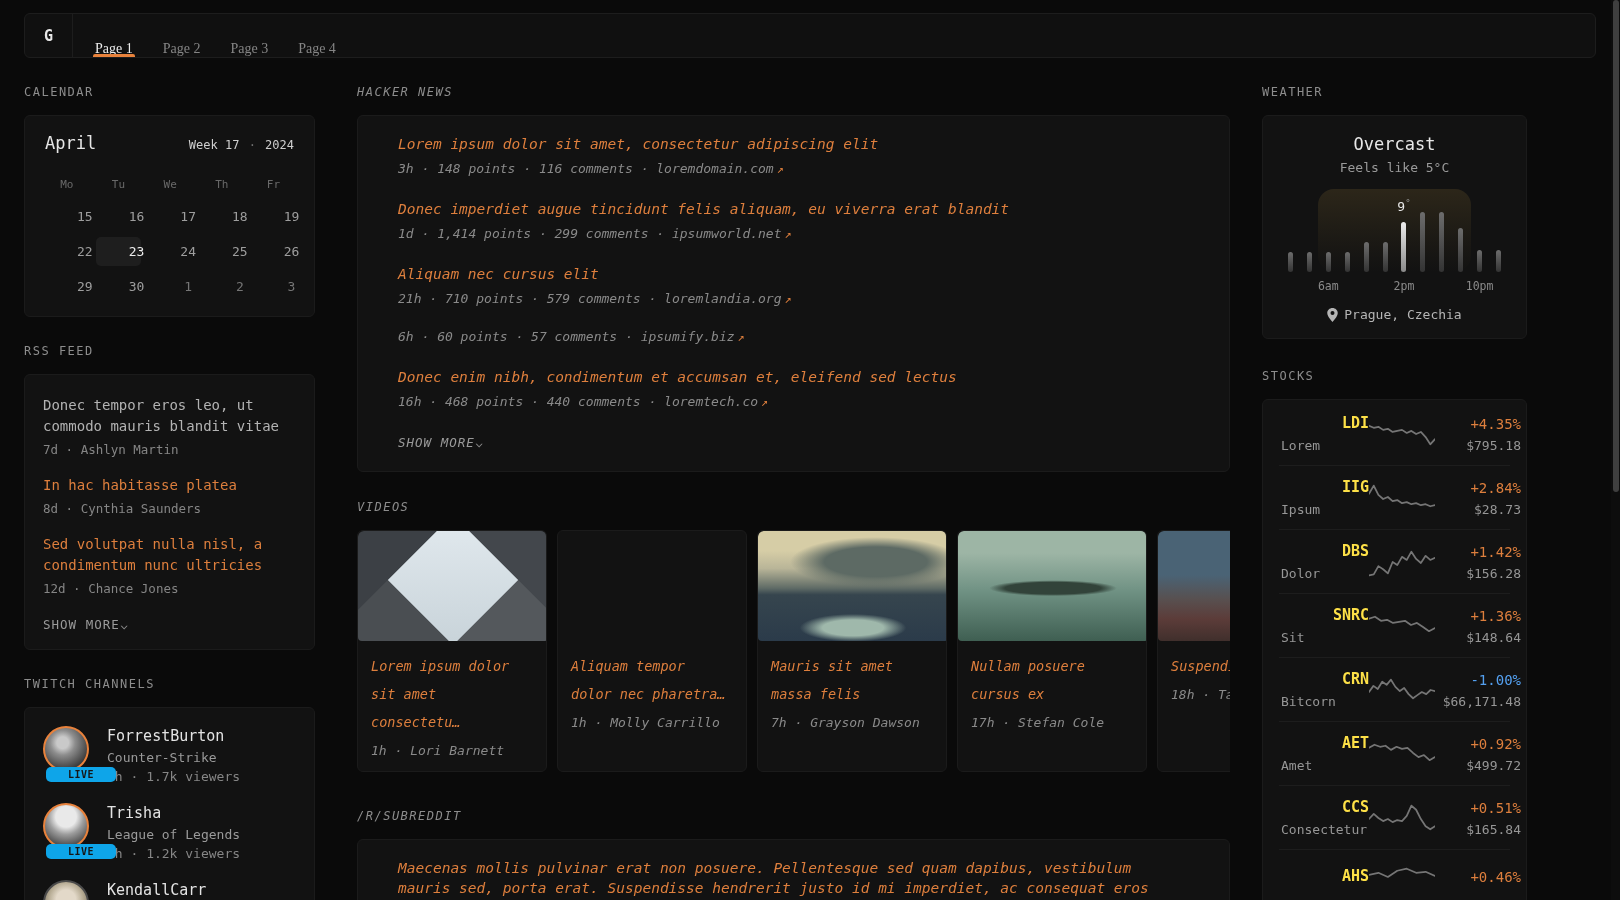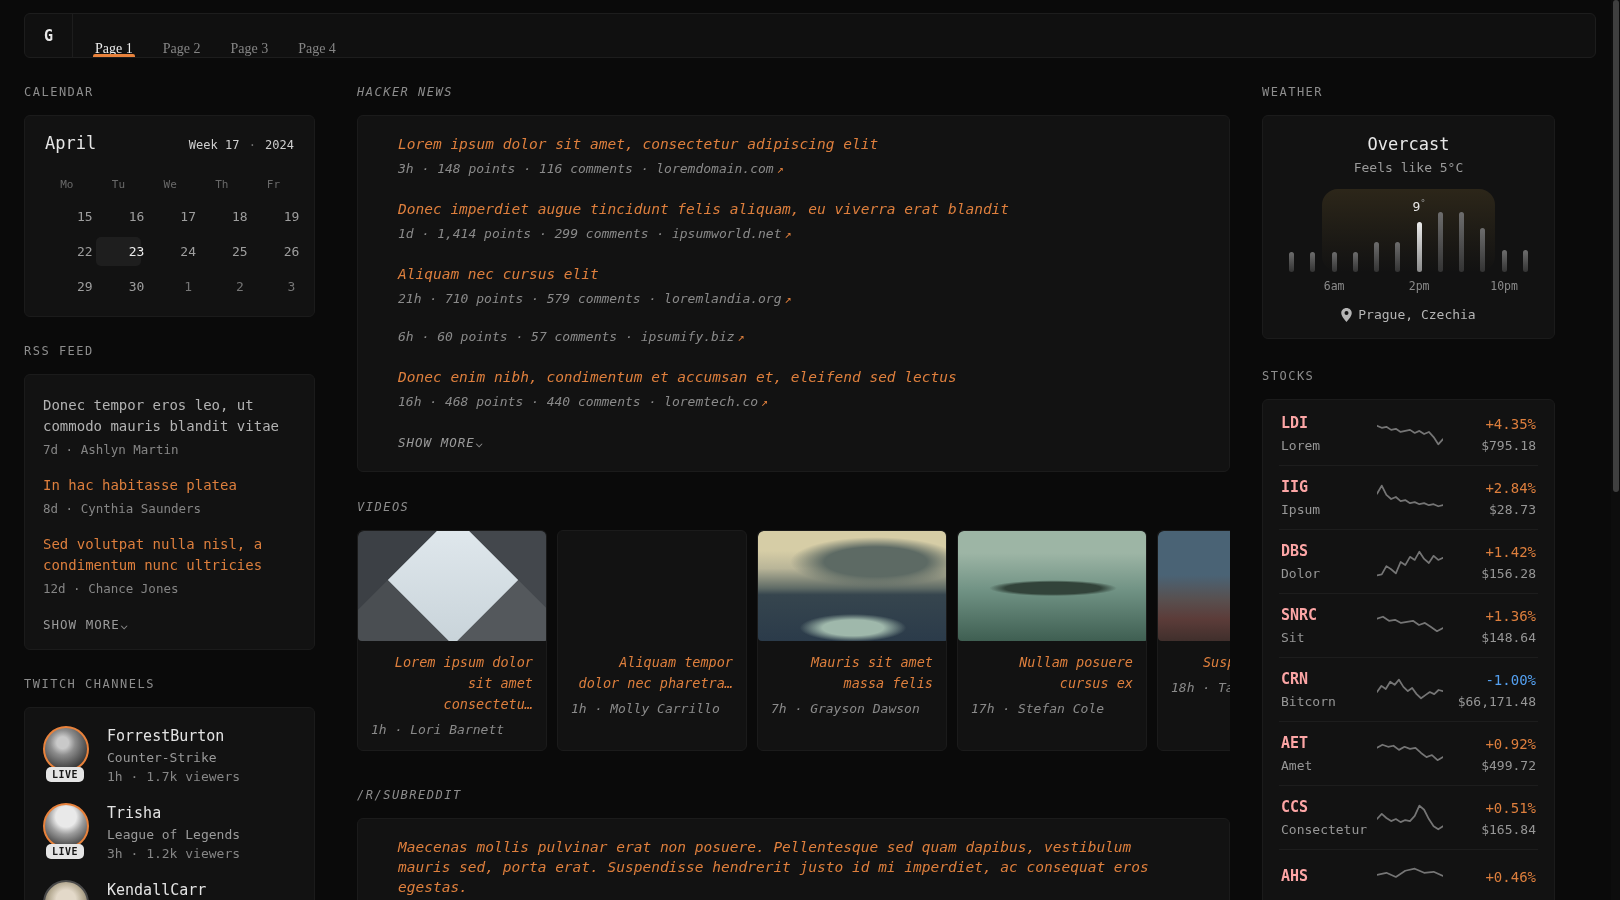--- a/index.html
+++ b/index.html
@@ -15,21 +15,21 @@
   .tabs { display:flex; align-items:flex-end; padding-left:22px; gap:30px;font-family:Liberation Serif, serif; }
   .tab { position:relative; display:flex; align-items:center; font-size:14px; color:#858585; cursor:pointer; }
   .tab.active { color:#ececec; }
   .tab.active::after { content:""; position:absolute; left:-2px; right:-2px; bottom:0; height:3px;
     background:#e8823c; border-radius:2px 2px 0 0; }
 
   
   .col { position:absolute; top:85px; }
   .col-left   { left:24px;   width:291px; height:815px; overflow:hidden; }
   .col-mid    { left:357px;  width:873px; height:815px; overflow:hidden;font-style:italic; }
-  .col-right  { left:1262px; width:293px; height:815px; overflow:hidden; }
+  .col-right  { left:1262px; width:265px; height:815px; overflow:hidden; }
 
   .section-title { font-size:12px; letter-spacing:1.5px; color:#8d8d8d; margin-bottom:16px; }
   .card { background:#121212; border:1px solid #1b1b1b; border-radius:6px; }
   .gap { height:27px; }
 
   
   .cal-card { padding:17px 16px 14px; }
   .cal-head { display:flex; justify-content:space-between; align-items:baseline; padding:0 4px; }
   .cal-month { font-size:17px; color:#e6e6e6; }
   .cal-week { font-size:12px; color:#cfcfcf; }
@@ -55,22 +55,22 @@
 
   
   .twitch-card { padding:18px 18px; }
   .tw-row { display:flex; gap:16px; margin-bottom:19px; cursor:pointer; }
   .tw-avatar-wrap { position:relative; width:48px; height:54px; flex:none; }
   .tw-avatar { width:46px; height:46px; border-radius:50%; border:2px solid #e8823c; }
   .tw-avatar.offline { border-color:#4a4a4a; }
   .av-1 { background:radial-gradient(circle at 42% 35%, #c9c9c9 0 16%, #8d8d8d 34%, #3a3a3a 75%); }
   .av-2 { background:radial-gradient(circle at 50% 28%, #e9e9e9 0 28%, #9d9d9d 48%, #454545 82%); }
   .av-3 { background:radial-gradient(circle at 50% 42%, #e3d9c9 0 30%, #b3a890 55%, #6b655c 85%); }
-  .live-badge { position:absolute; left:3px; bottom:-2px; background:#e5e5e5; color:#161616;
-    font-size:10px; font-weight:bold; letter-spacing:.5px; padding:2px 6px; border-radius:5px; }
+  .live-badge { position:absolute; left:3px; bottom:-2px; background:#0ea5e9; color:#161616;
+    font-size:10px; font-weight:bold; letter-spacing:.5px; padding:2px 22px; border-radius:5px; }
   .tw-name { font-size:15px; color:#e3e3e3; line-height:20px; }
   .tw-game { font-size:13px; color:#9a9a9a; margin-top:4px; }
   .tw-meta { font-size:13px; color:#868686; margin-top:4px; }
 
   
   .hn-card { padding:18px 40px 20px; }
   .hn-item { margin-bottom:23px; }
   .hn-title { display:block; font-size:14.5px; line-height:20px; color:#de7f3d; text-decoration:none; cursor:pointer; }
   .hn-meta { margin-top:7px; font-size:13px; color:#8a8a8a; }
   .hn-domain { color:#8a8a8a; text-decoration:none; cursor:pointer; }
@@ -96,22 +96,22 @@
       radial-gradient(ellipse 40% 18% at 50% 88%, #9fb8ab 0 40%, transparent 70%),
       radial-gradient(ellipse 60% 30% at 62% 28%, #5d6a64 0 45%, transparent 75%),
       linear-gradient(180deg, #d6cda6 0 18%, #b9b598 34%, #5f6b66 52%, #36454e 58%, #2b3b4a 100%); }
   .thumb-4 { background:
       radial-gradient(ellipse 42% 9% at 50% 52%, #32433a 0 60%, transparent 80%),
       linear-gradient(180deg, #9db5a5 0 20%, #6f9183 55%, #3f5f52 100%); }
   .thumb-5 { background:
       radial-gradient(ellipse 16% 34% at 52% 58%, #1d2226 0 55%, transparent 80%),
       linear-gradient(180deg, #4a6375 0 40%, #585050 62%, #5c3c39 80%, #402f2c 100%); }
   .video-body { padding:11px 13px 13px; }
-  .video-title { display:block; font-size:13.5px; line-height:21px; color:#de7f3d; text-decoration:none;
-    white-space:normal;text-align:right; }
+  .video-title { display:block; font-size:13.5px; line-height:28px; color:#de7f3d; text-decoration:none;
+    white-space:normal; }
   .video-meta { margin-top:7px; font-size:13px; color:#8a8a8a; white-space:nowrap; }
 
   
   .wx-card { padding:18px 18px 16px; text-align:center; }
   .wx-cond { font-size:17px; color:#e8e8e8; }
   .wx-feels { font-size:13px; color:#9a9a9a; margin-top:6px; }
   .wx-chart { position:relative; height:104px; margin-top:14px; }
   .wx-day-box { position:absolute; left:16.4%; width:67%; top:0; bottom:21px; border-radius:16px;
     background:linear-gradient(180deg, rgba(150,120,55,0.20), rgba(150,120,55,0.05) 72%, rgba(150,120,55,0)); }
   .wx-bars { position:absolute; left:0; right:0; bottom:21px; height:64px; display:flex; align-items:flex-end; }
@@ -123,21 +123,21 @@
   .wx-ticks { position:absolute; left:0; right:0; bottom:0; height:14px; }
   .wx-tick { position:absolute; transform:translateX(-50%); font-size:11.5px; color:#8a8a8a; }
   .wx-loc { margin-top:14px; font-size:13px; color:#b5b5b5; display:flex; align-items:center; justify-content:center; gap:6px; }
   .pin { width:11px; height:14px; fill:#b5b5b5; }
 
   
   .stocks-card { padding:2px 16px; }
   .stock-row { display:flex; align-items:center; padding:12px 2px; border-bottom:1px solid #1d1d1d; cursor:pointer; }
   .stock-row:last-child { border-bottom:none; }
   .stock-id { width:88px; flex:none; }
-  .stock-ticker { font-size:15px; font-weight:bold; color:#fca5a5; line-height:19px; }
+  .stock-ticker { font-size:15px; font-weight:bold; color:#fde047; line-height:19px;text-align:right; }
   .stock-name { font-size:13px; color:#969696; margin-top:5px; }
   .stock-spark { flex:1; display:flex; justify-content:center; }
   .stock-spark svg { width:66px; height:34px; }
   .stock-spark polyline { fill:none; stroke:#757575; stroke-width:1.7; stroke-linejoin:round; stroke-linecap:round; }
   .stock-right { width:86px; flex:none; text-align:right; }
   .stock-change { font-size:14px; color:#de7f3d; line-height:18px; }
   .stock-change.neg { color:#54a0f0; }
   .stock-price { font-size:13px; color:#969696; margin-top:5px; white-space:nowrap; }
 
   

